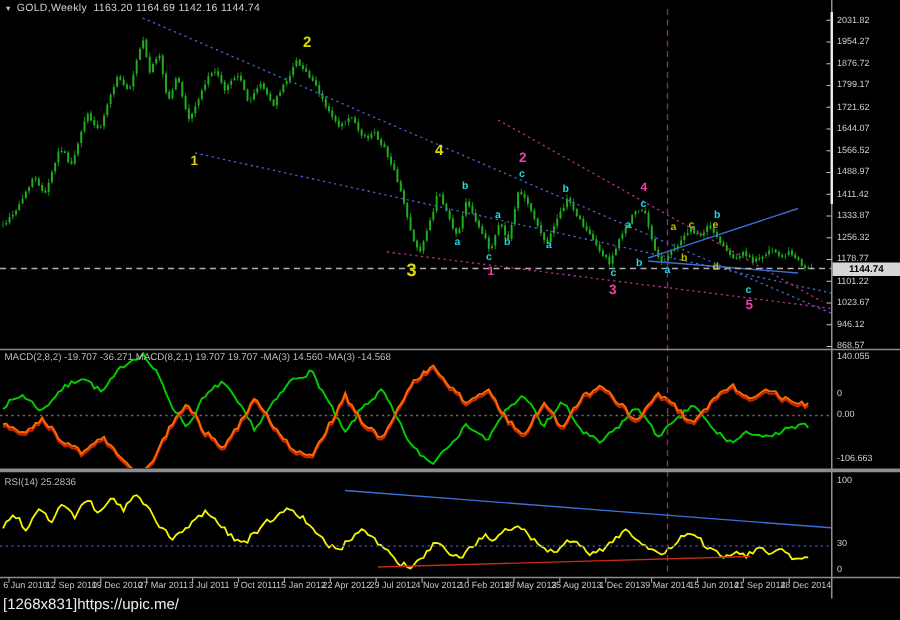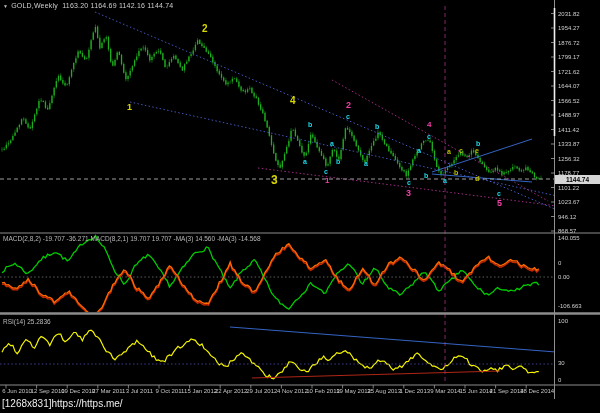--- a/index.html
+++ b/index.html
@@ -630,21 +630,21 @@
       <div class="wave" style="left: 443px; top: 177px; color: rgb(31, 216, 232); font-size: 7px;">a</div>
       <div class="wave" style="left: 476px; top: 140px; color: rgb(31, 216, 232); font-size: 7px;">b</div>
       <div class="wave" style="left: 497px; top: 190px; color: rgb(31, 216, 232); font-size: 7px;">c</div>
       <div class="wave" style="left: 447px; top: 148px; color: rgb(189, 189, 0); font-size: 7px;">a</div>
       <div class="wave" style="left: 459px; top: 147px; color: rgb(189, 189, 0); font-size: 7px;">c</div>
       <div class="wave" style="left: 475px; top: 147px; color: rgb(189, 189, 0); font-size: 7px;">e</div>
       <div class="wave" style="left: 454px; top: 169px; color: rgb(189, 189, 0); font-size: 7px;">b</div>
       <div class="wave" style="left: 475px; top: 175px; color: rgb(189, 189, 0); font-size: 7px;">d</div>
     </div>
 
-  <div class="ovl" id="watermark">[1268x831]https://https.me/</div>
+  <div class="ovl" id="watermark">[1268x831]https://upic.me/</div>
 <div class="axlbl" style="left: 558px; top: 10.5px;">2031.82</div>
     <div class="axlbl" style="left: 558px; top: 25px;">1954.27</div>
     <div class="axlbl" style="left: 558px; top: 39.5px;">1876.72</div>
     <div class="axlbl" style="left: 558px; top: 54px;">1799.17</div>
     <div class="axlbl" style="left: 558px; top: 68.5px;">1721.62</div>
     <div class="axlbl" style="left: 558px; top: 83px;">1644.07</div>
     <div class="axlbl" style="left: 558px; top: 97.5px;">1566.52</div>
     <div class="axlbl" style="left: 558px; top: 112px;">1488.97</div>
     <div class="axlbl" style="left: 558px; top: 126.5px;">1411.42</div>
     <div class="axlbl" style="left: 558px; top: 141px;">1333.87</div>

